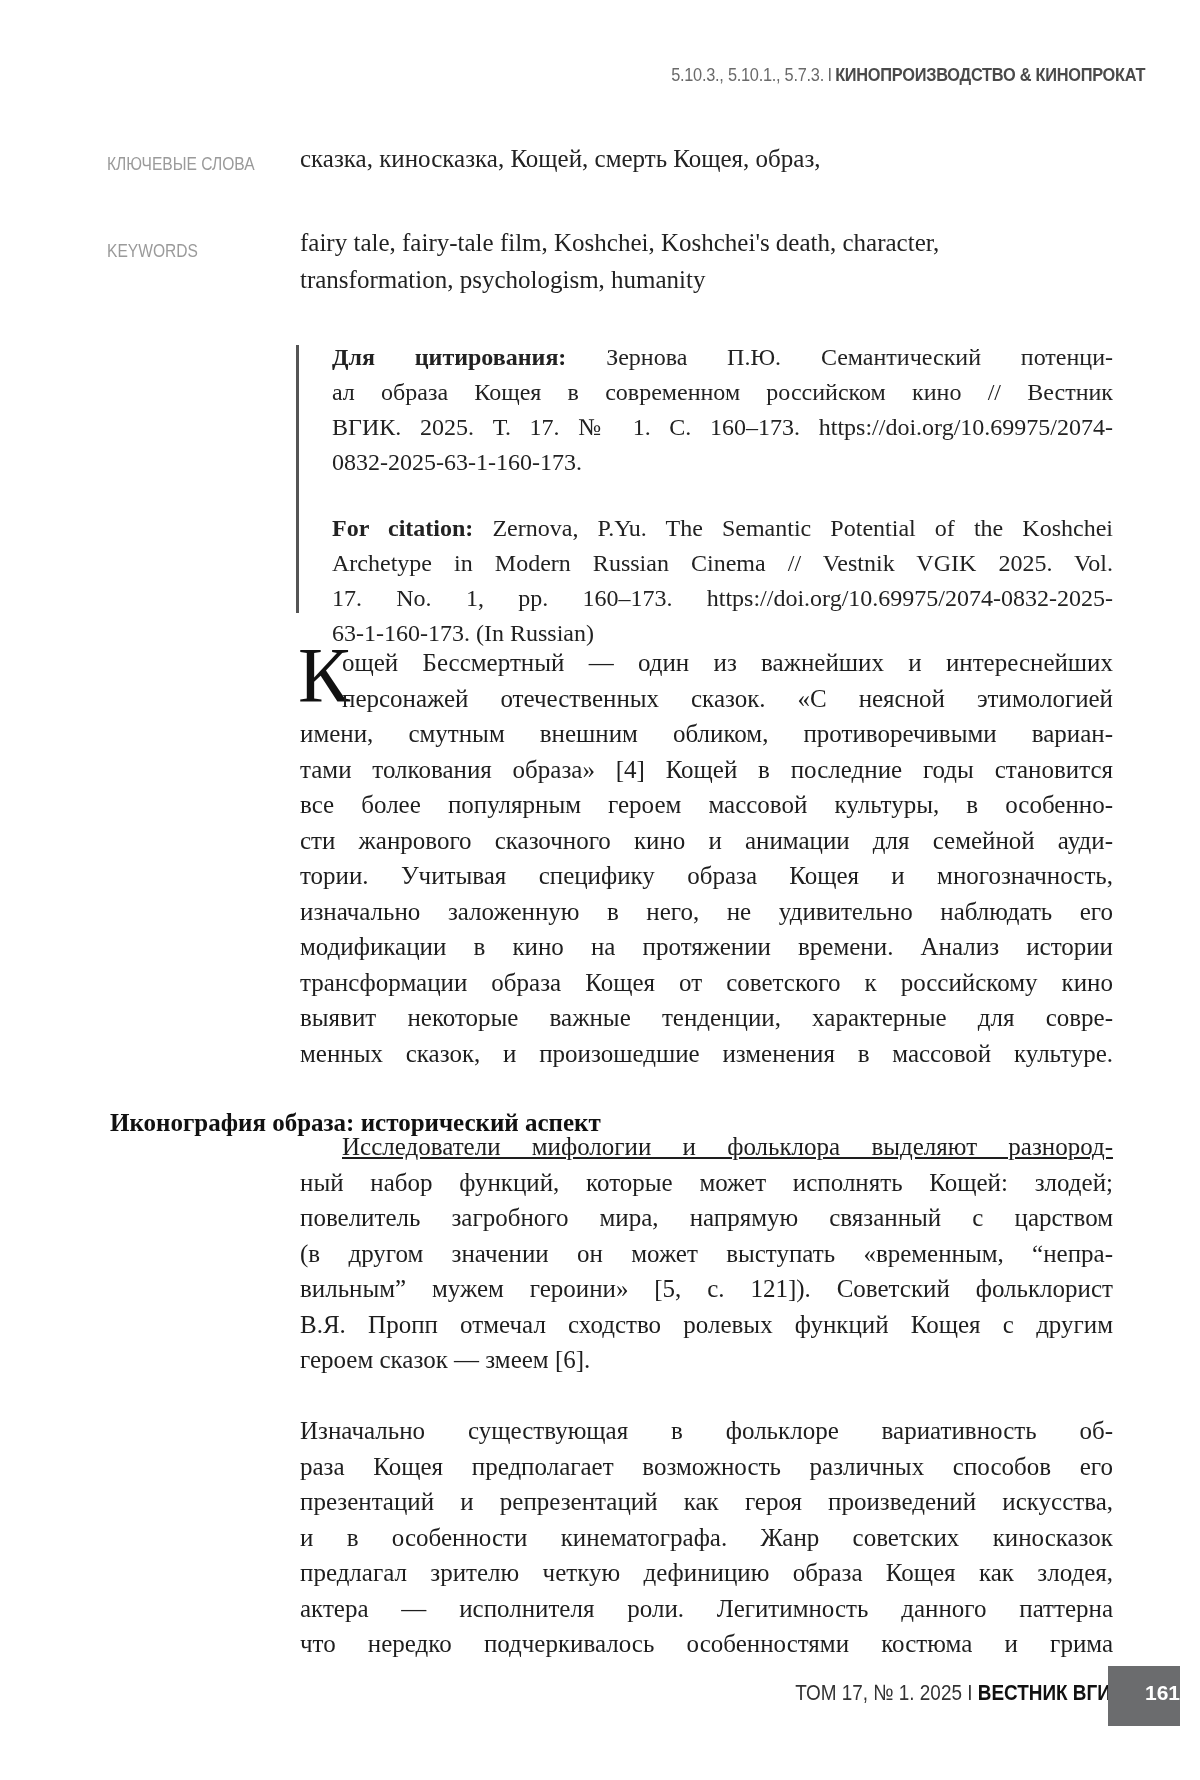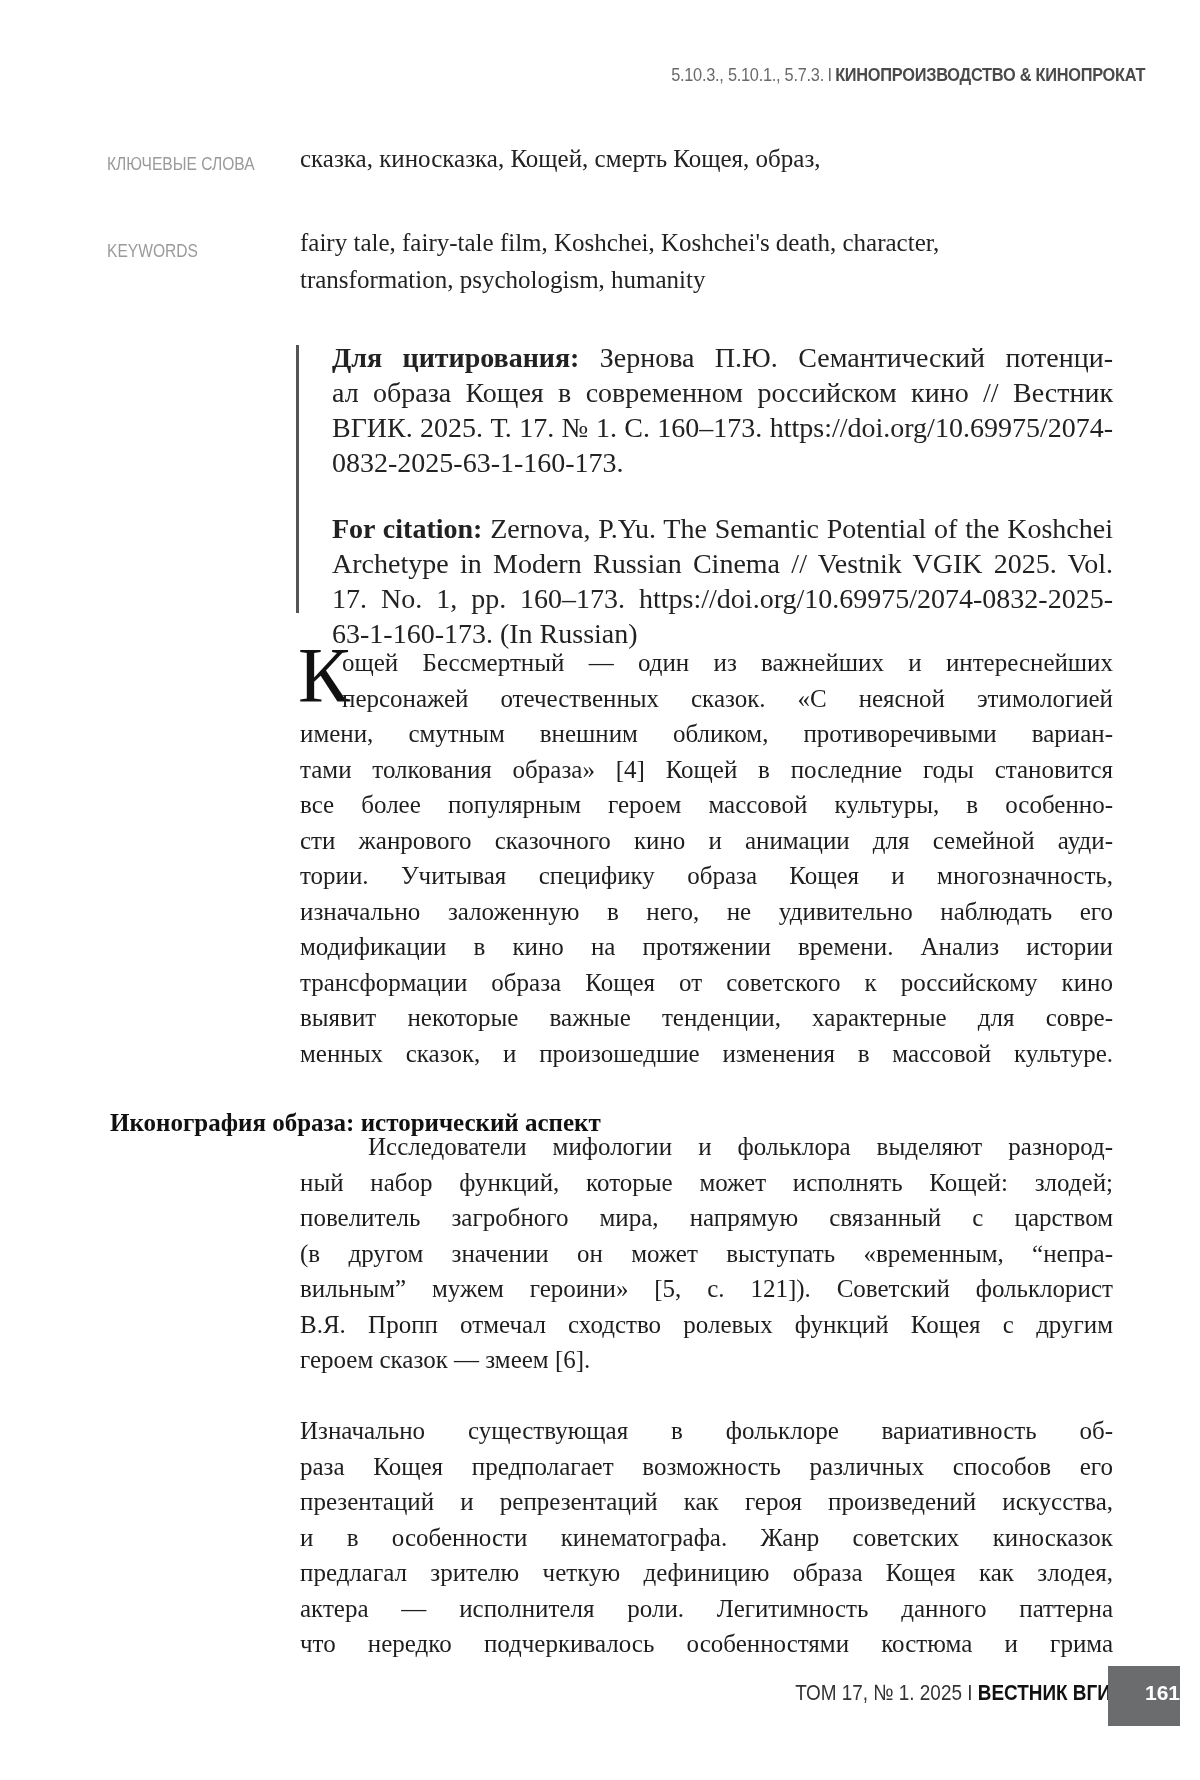--- a/index.html
+++ b/index.html
@@ -19,21 +19,21 @@
   .running-head .section { font-weight:bold; color:#4a4a4a; }
 
   .kw-label {
     position:absolute; left:107px; font-size:19px; color:#9a9a9a;
     transform:scaleX(0.82); transform-origin:left center; white-space:nowrap;
   }
   .kw-text { position:absolute; left:300px; font-size:25px; color:#222; white-space:nowrap; }
   .kw-text div { height:37px; line-height:37px; }
 
   .cite-rule { position:absolute; left:296px; top:345px; width:3px; height:268px; background:#555; }
-  .cite-block { position:absolute; left:332px; width:781px; font-size:28px; color:#222; }
+  .cite-block { position:absolute; left:332px; width:781px; font-size:24px; color:#222; }
   .line { display:block; height:35px; line-height:35px; white-space:nowrap; text-align:justify; text-align-last:justify; }
   .line.last { text-align-last:left; }
   .bold { font-weight:bold; }
 
   .body-block { position:absolute; left:300px; width:813px; font-size:25px; color:#1e1e1e; }
   .body-block .line { height:35.5px; line-height:35.5px; }
 
   .dropcap {
     position:absolute; left:298px; top:636px; font-size:78px; line-height:78px; color:#111;
   }
@@ -98,21 +98,21 @@
     <span class="line">изначально заложенную в него, не удивительно наблюдать его</span>
     <span class="line">модификации в кино на протяжении времени. Анализ истории</span>
     <span class="line">трансформации образа Кощея от советского к российскому кино</span>
     <span class="line">выявит некоторые важные тенденции, характерные для совре-</span>
     <span class="line last" style="text-align-last:justify;">менных сказок, и произошедшие изменения в массовой культуре.</span>
   </div>
 
   <div class="section-heading serif">Иконография образа: исторический аспект</div>
 
   <div class="body-block serif" style="top:1129px;">
-    <span class="line" style="margin-left:68px;">Исследователи мифологии и фольклора выделяют разнород-</span>
+    <span class="line" style="margin-left:42px;text-decoration:underline;">Исследователи мифологии и фольклора выделяют разнород-</span>
     <span class="line">ный набор функций, которые может исполнять Кощей: злодей;</span>
     <span class="line">повелитель загробного мира, напрямую связанный с царством</span>
     <span class="line">(в другом значении он может выступать «временным, “непра-</span>
     <span class="line">вильным” мужем героини» [5, с. 121]). Советский фольклорист</span>
     <span class="line">В.Я. Пропп отмечал сходство ролевых функций Кощея с другим</span>
     <span class="line last">героем сказок — змеем [6].</span>
   </div>
 
   <div class="body-block serif" style="top:1413px;">
     <span class="line" style="">Изначально существующая в фольклоре вариативность об-</span>

